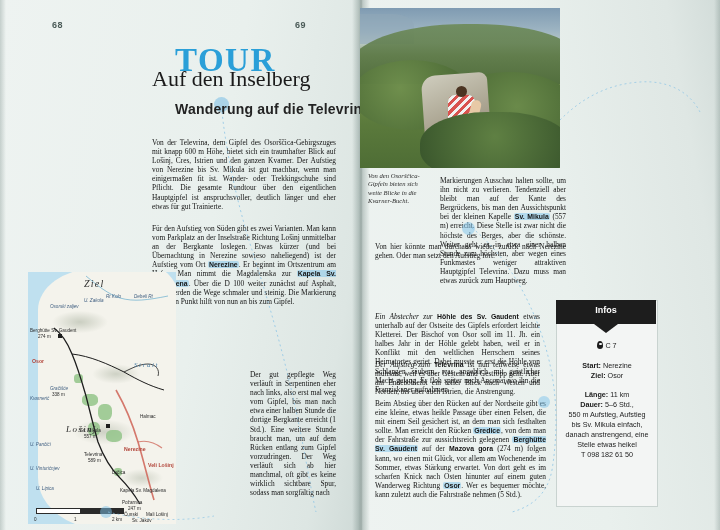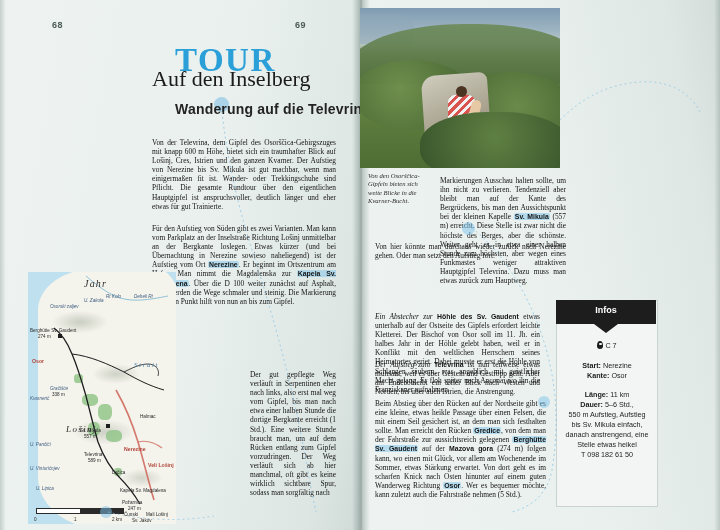--- a/index.html
+++ b/index.html
@@ -201,21 +201,21 @@
     <div class="mlabel" style="left:24px;top:120px;">338 m</div>
     <div class="mlabel" style="left:56px;top:180px;">Televrina</div>
     <div class="mlabel" style="left:60px;top:186px;">589 m</div>
     <div class="mlabel" style="left:52px;top:156px;">Sv. Mikula</div>
     <div class="mlabel" style="left:56px;top:162px;">557 m</div>
     <div class="mlabel" style="left:94px;top:228px;">Požarnica</div>
     <div class="mlabel" style="left:100px;top:234px;">247 m</div>
     <div class="mlabel it" style="left:78px;top:22px;">Rt Kolo</div>
     <div class="mlabel it" style="left:106px;top:22px;">Debeli Rt</div>
 
-    <div class="mlabel big" style="left:56px;top:6px;">Jahr</div>
+    <div class="mlabel big" style="left:56px;top:6px;">Ziel</div>
     <div class="mlabel big2" style="left:38px;top:152px;">Lošinj</div>
     <div class="mlabel sea" style="left:106px;top:44px;margin-top:45px;">Strait</div>
     <div class="mlabel it" style="left:2px;top:124px;">Kvarnerić</div>
     <div class="mlabel it" style="left:22px;top:32px;">Osorski zaljev</div>
 
     <div class="mlabel it" style="left:2px;top:170px;">U. Pančići</div>
     <div class="mlabel it" style="left:2px;top:194px;">U. Vinturićnjev</div>
     <div class="mlabel it" style="left:8px;top:214px;">U. Lipica</div>
     <div class="mlabel it" style="left:56px;top:26px;">U. Zakola</div>
 
@@ -261,21 +261,21 @@
     </div>
     <div class="infos-body">
       <div>
         <span class="pin"></span><span>C 7</span>
       </div>
       <div class="infos-grid" style="margin-top:10px;">
         <b>Start:</b>
         <span>Nerezine</span>
       </div>
       <div>
-        <b>Kante:</b>
+        <b>Ziel:</b>
         <span>Osor</span>
       </div>
       <div class="infos-blk">
         <b>Länge:</b>
         <span>11 km</span>
       </div>
       <div>
         <b>Dauer:</b>
         <span>5–6 Std.,</span>
       </div>

